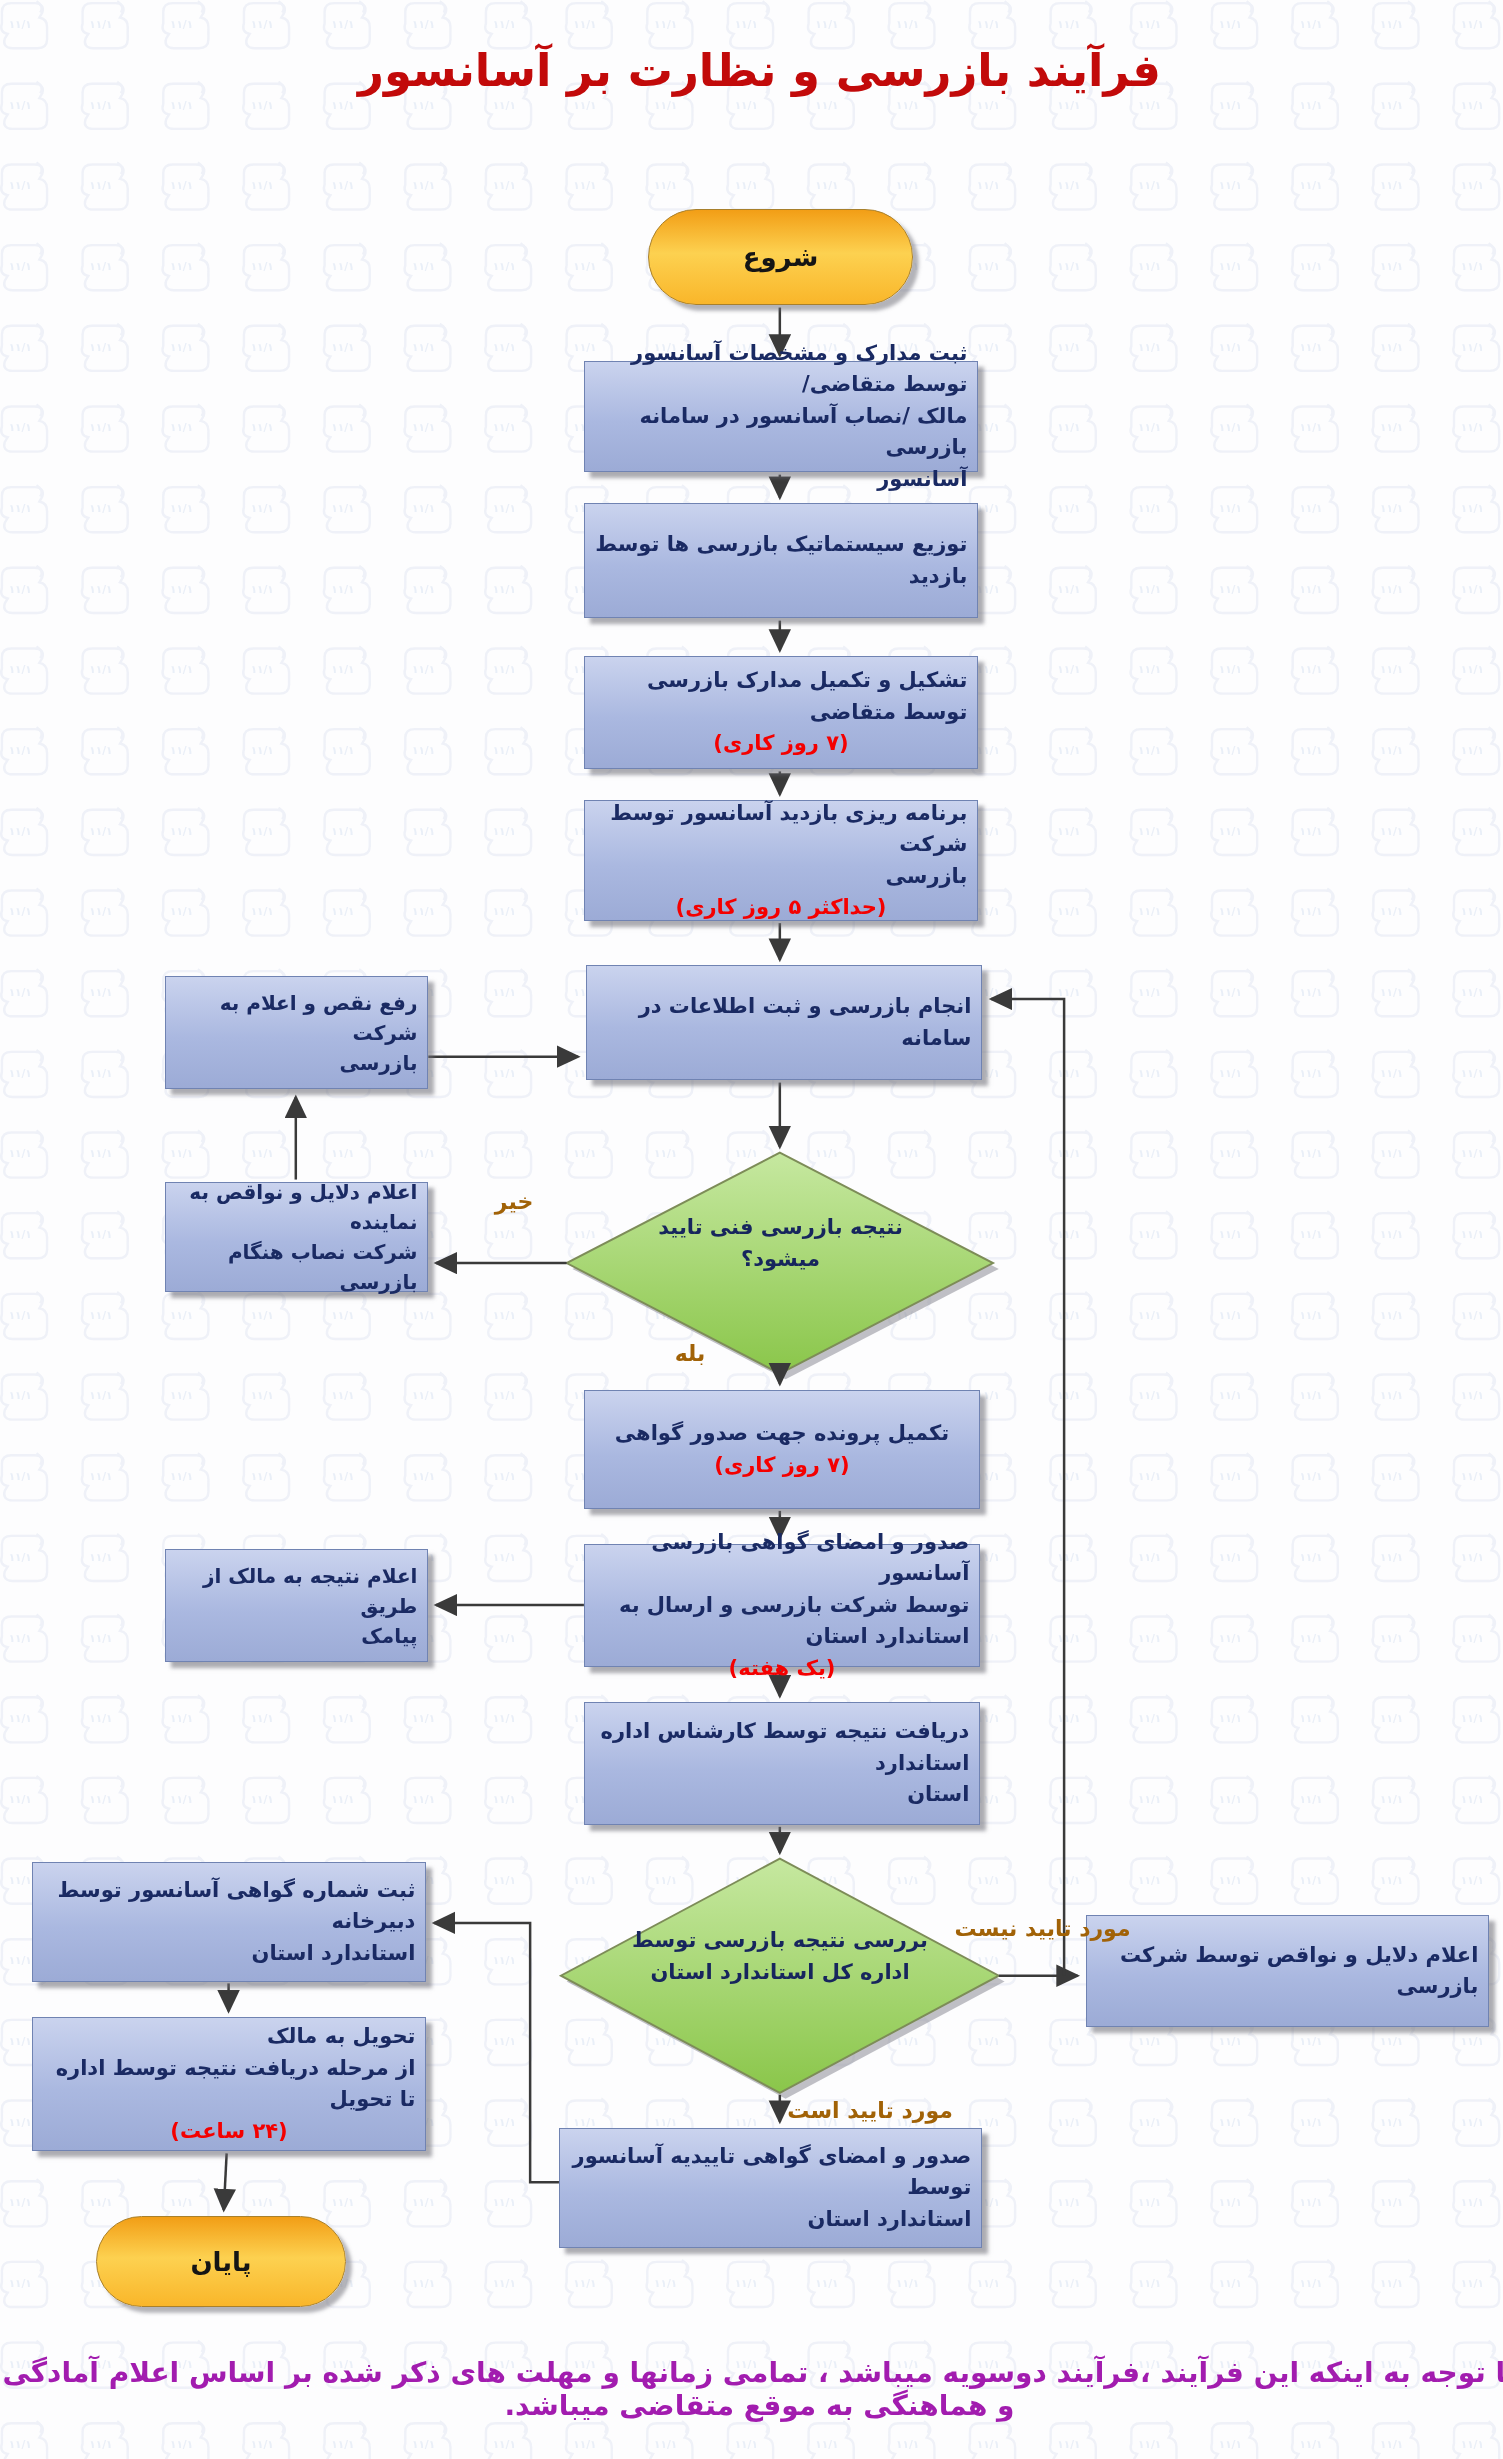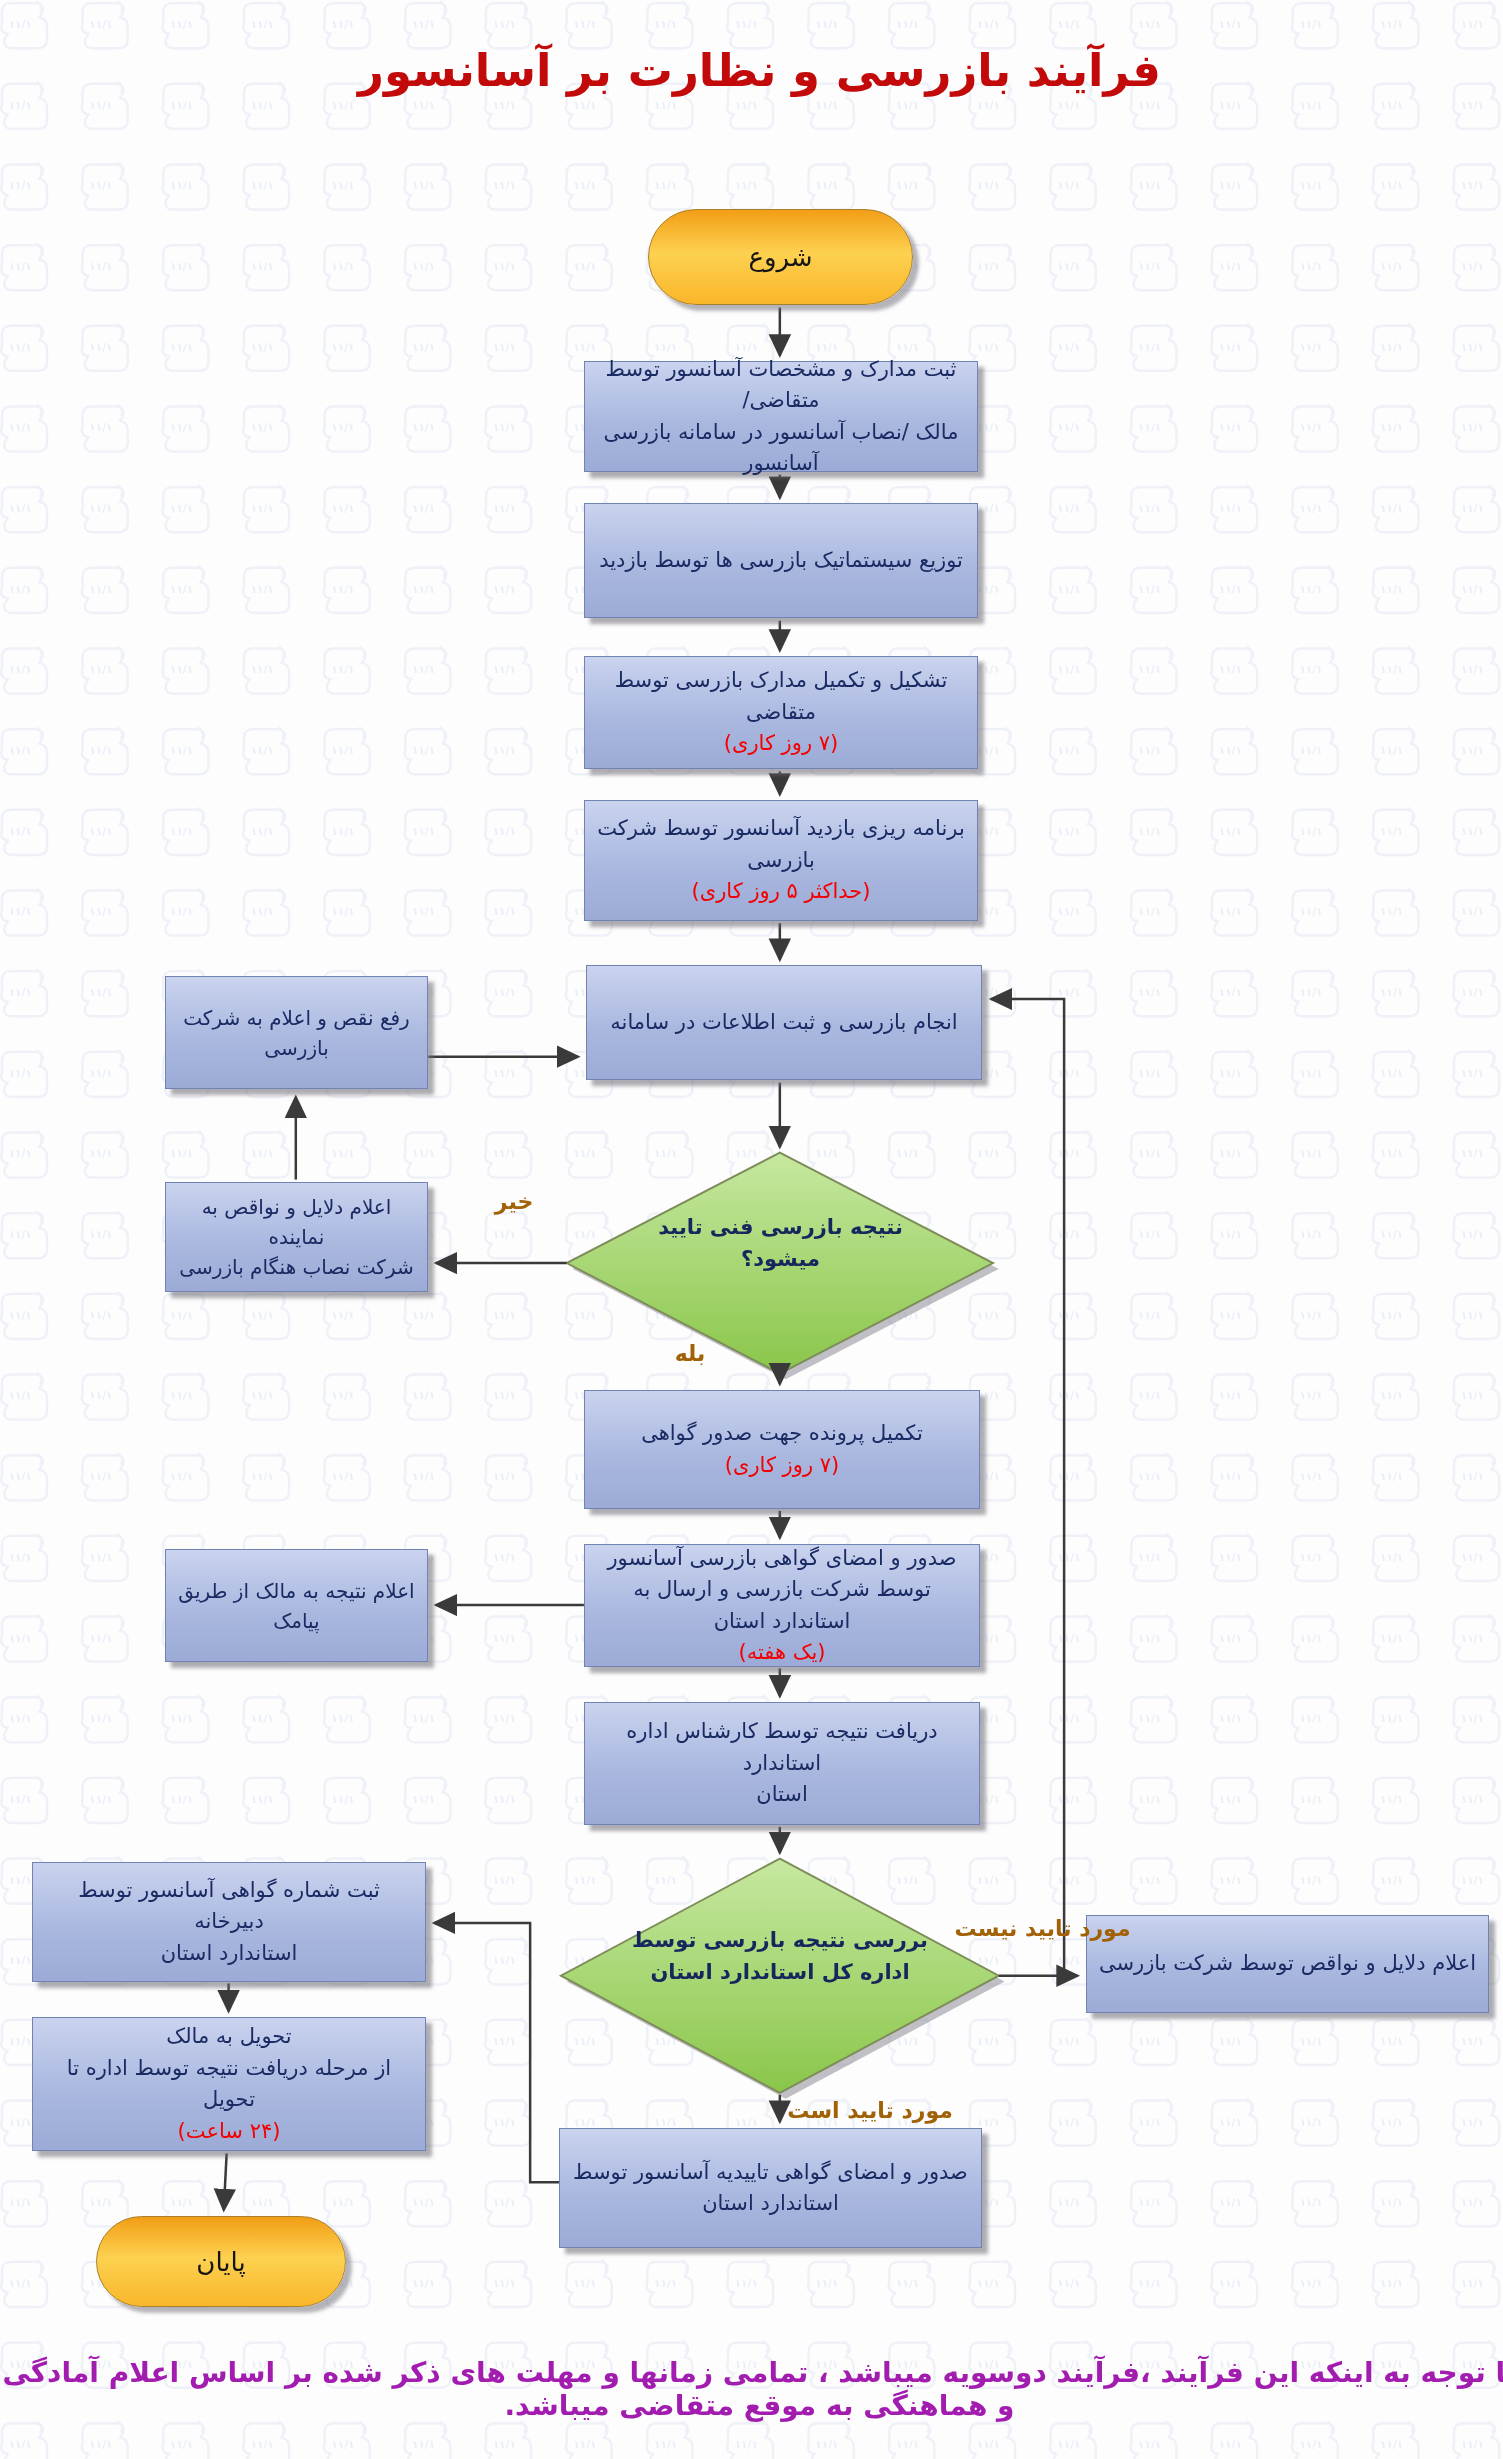--- a/index.html
+++ b/index.html
@@ -5,22 +5,22 @@
   html,body{margin:0;padding:0;background:#ffffff;}
   #canvas{
     position:relative;width:1503px;height:2459px;background:#fdfdfe;overflow:hidden;
     font-family:"DejaVu Sans",sans-serif;
     padding-left:16px;
   }
   #wm-svg,#flow-svg{position:absolute;left:0;top:0;width:1503px;height:2459px;}
   #wm-svg{z-index:0;}
   #flow-svg{z-index:1;}
   .node{position:absolute;z-index:2;box-sizing:border-box;display:flex;flex-direction:column;
-    justify-content:center;align-items:center;text-align:center;direction:rtl;
-    font-weight:normal;white-space:pre-line;}
+    justify-content:center;align-items:center;direction:rtl;
+    font-weight:bold;white-space:pre-line;}
   .box{
     color:#1a2a63;font-size:21px;line-height:1.5;padding:5.8px 9.6px;
     background:linear-gradient(180deg,#cad3ee 0%,#aab8e0 55%,#9cabd6 100%);
     border:1.9px solid #7083b2;
     box-shadow:5.8px 5.8px 3.8px rgba(105,105,115,.55);
   }
   .side{font-size:20px;}
   .duration{color:#f40000;}
   .pill{
     border-radius:52px;font-size:26px;color:#151515;
@@ -43,21 +43,21 @@
   #n-distribute{left:584px;top:503px;width:394px;height:115px;}
   #n-compile{left:584px;top:656px;width:394px;height:113px;}
   #n-planning{left:584px;top:800px;width:394px;height:121px;}
   #n-perform{left:586px;top:965px;width:396px;height:115px;}
   #n-fix{left:165px;top:976px;width:263px;height:113px;}
   #n-notify-installer{left:165px;top:1182px;width:263px;height:110px;}
   #n-complete{left:584px;top:1390px;width:396px;height:119px;}
   #n-issue-cert{left:584px;top:1544px;width:396px;height:123px;}
   #n-sms{left:165px;top:1549px;width:263px;height:113px;}
   #n-receive{left:584px;top:1702px;width:396px;height:123px;}
-  #n-announce{left:1086px;top:1915px;width:403px;height:98px;}
+  #n-announce{left:1086px;top:1915px;width:403px;height:112px;}
   #n-cert-number{left:32px;top:1862px;width:394px;height:120px;}
   #n-deliver{left:32px;top:2017px;width:394px;height:134px;}
   #n-approval{left:559px;top:2128px;width:423px;height:120px;}
   #n-end{left:96px;top:2216px;width:250px;height:91px;}
   #t-d1{left:617px;top:1212px;width:327px;}
   #t-d2{left:607px;top:1925px;width:346px;}
   #lbl-no{left:461px;top:1189px;width:106px;}
   #lbl-yes{left:642px;top:1341px;width:96px;}
   #lbl-notapproved{left:913px;top:1916px;width:259px;}
   #lbl-approved{left:769px;top:2098px;width:202px;}

